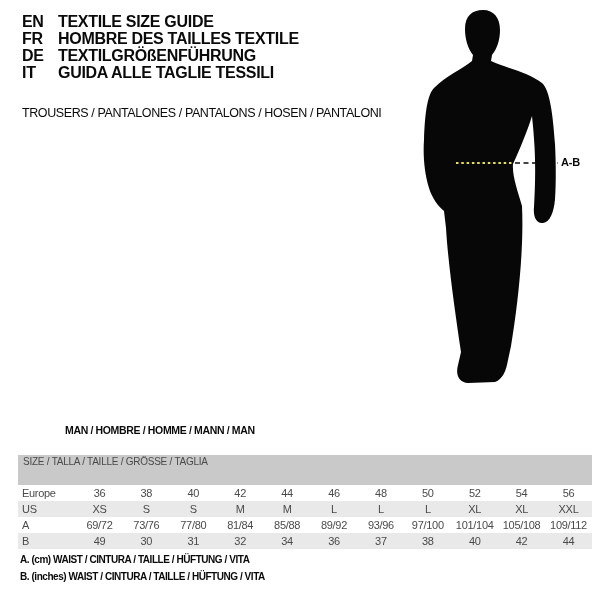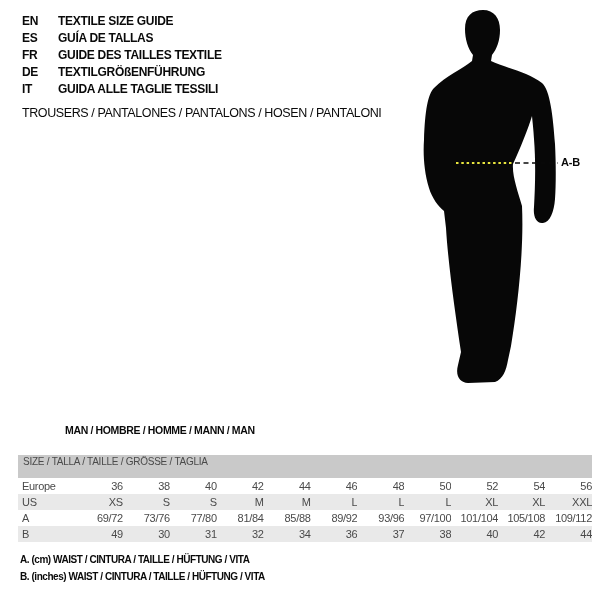--- a/index.html
+++ b/index.html
@@ -3,58 +3,57 @@
 <meta charset="utf-8">
 <style>
   html,body{margin:0;padding:0;background:#fff;}
   .canvas{
     position:relative;width:600px;height:600px;background:#ffffff;
     font-family:"Liberation Sans","DejaVu Sans",sans-serif;color:#0a0a0a;
     overflow:hidden;
   }
   
   .lang-block{position:absolute;left:22px;top:13px;}
-  .lang-row{height:17px;line-height:17px;font-weight:bold;font-size:12px;letter-spacing:-0.3px;white-space:nowrap;}
+  .lang-row{height:17px;line-height:17px;font-weight:bold;font-size:16px;letter-spacing:-0.3px;white-space:nowrap;}
   .lang-code{display:inline-block;width:36px;}
   .garment-title{
     position:absolute;left:22px;top:106px;font-weight:normal;font-size:12.5px;
     letter-spacing:-0.4px;white-space:nowrap;
   }
   
   .figure-svg{position:absolute;left:400px;top:4px;}
   .ab-label{position:absolute;left:561px;top:156px;font-size:11px;font-weight:bold;letter-spacing:-0.2px;}
   
   .section-title{
     position:absolute;left:21px;top:424px;font-size:10.5px;font-weight:bold;
     letter-spacing:-0.35px;white-space:nowrap;padding-left:44px;
   }
   
   .table-wrap{position:absolute;left:18px;top:455px;width:574px;}
   .table-header{
-    height:23px;line-height:13px;background:var(--header-bg,#c9c9c9);
+    height:30px;line-height:13px;background:var(--header-bg,#c9c9c9);
     font-size:10px;color:var(--table-text,#464646);padding-left:5px;letter-spacing:-0.25px;white-space:nowrap;
   }
   table.sizes{width:100%;border-collapse:collapse;table-layout:fixed;font-size:11px;color:var(--table-text,#4a4a4a);}
-  table.sizes td{height:16px;padding:0;text-align:right;letter-spacing:-0.3px;white-space:nowrap;overflow:hidden;}
+  table.sizes td{height:16px;padding:0;text-align:center;letter-spacing:-0.3px;white-space:nowrap;overflow:hidden;}
   table.sizes td.rowlabel{text-align:left;padding-left:4px;}
   table.sizes col.labelcol{width:58px;}
   table.sizes tbody tr:nth-child(even){background:var(--alt-row,#e9e9e9);}
   
   .notes{position:absolute;left:20px;top:552px;font-size:10px;font-weight:bold;letter-spacing:-0.45px;line-height:16.5px;}
   .note-line{white-space:nowrap;}
 </style>
 </head>
 <body>
 
 <div class="canvas">
 
   <div class="lang-block">
       <div class="lang-row"><span class="lang-code">EN</span><span class="lang-label">TEXTILE SIZE GUIDE</span></div>
-      <div class="lang-row"><span class="lang-code">ES</span><span class="lang-label">GUÍA DE TALLAS</span></div>
-      <div class="lang-row"><span class="lang-code">FR</span><span class="lang-label">GUIDE DES TAILLES TEXTILE</span></div>
+      <div class="lang-row"><span class="lang-code">FR</span><span class="lang-label">HOMBRE DES TAILLES TEXTILE</span></div>
       <div class="lang-row"><span class="lang-code">DE</span><span class="lang-label">TEXTILGRÖßENFÜHRUNG</span></div>
       <div class="lang-row"><span class="lang-code">IT</span><span class="lang-label">GUIDA ALLE TAGLIE TESSILI</span></div>
     </div>
 
   <div class="garment-title">TROUSERS / PANTALONES / PANTALONS / HOSEN / PANTALONI</div>
 
   <svg class="figure-svg" width="170" height="390" viewBox="0 0 170 390" aria-hidden="true">
     <path fill="#070707" d="
       M83,6
       C94,6 100,14 100,26

